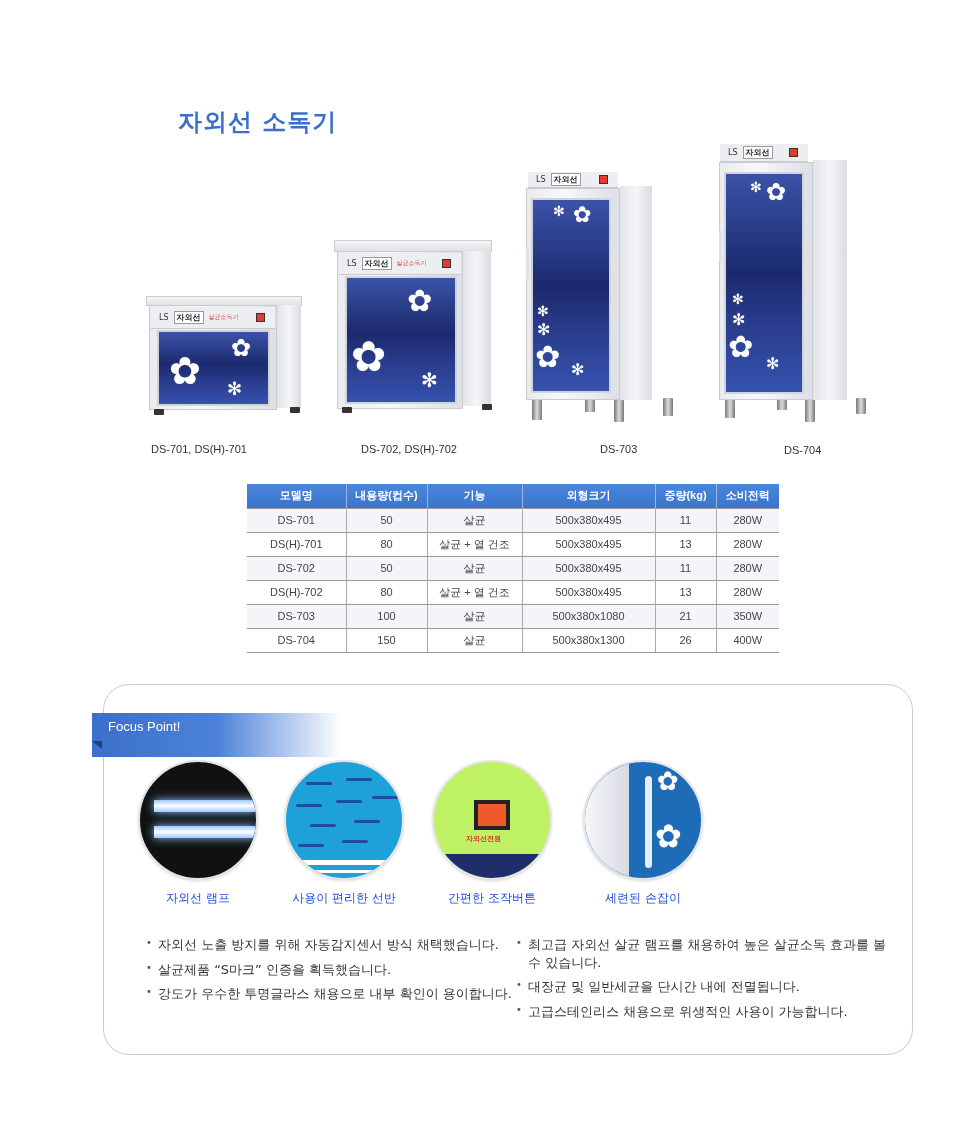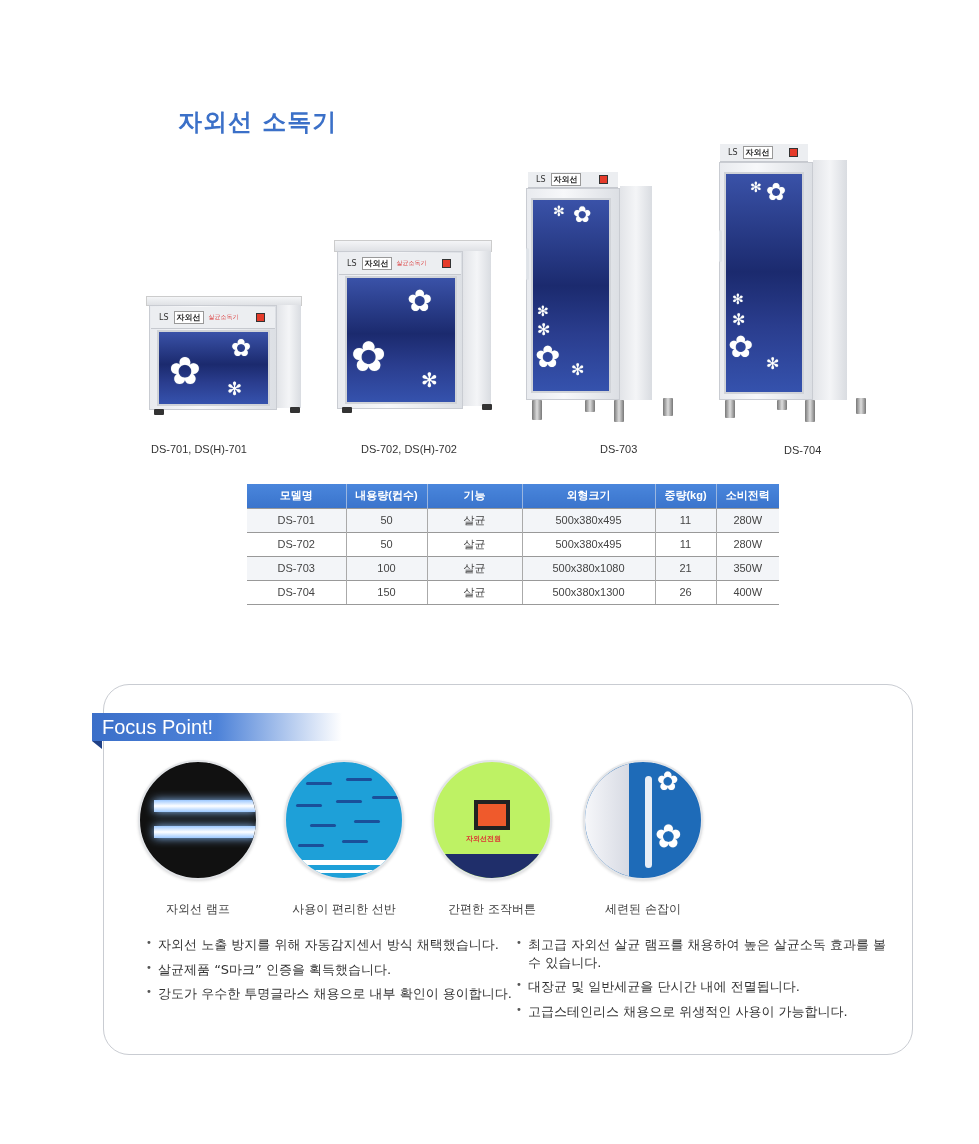--- a/index.html
+++ b/index.html
@@ -26,26 +26,26 @@
   .spec-table { position: absolute; left: 247px; top: 484px; width: 532px; border-collapse: collapse; font-size: 11px; font-family: "Liberation Sans", sans-serif; }
   .spec-table th { background: linear-gradient(180deg, #4a86dc, #3a74cc); color: #fff; font-weight: bold; height: 24px; font-size: 11px; border-left: 1px solid #9bb6e0; }
   .spec-table th:first-child { border-left: none; }
   .spec-table td { height: 24px; text-align: center; color: #444; border-top: 1px solid #999; border-left: 1px solid #aaa; }
   .spec-table td:first-child { border-left: none; }
   .spec-table tr:last-child td { border-bottom: 1px solid #999; }
   .spec-table tbody tr:nth-child(odd) td { background: #f3f5f8; }
 
   
   .focus-box { position: absolute; left: 103px; top: 684px; width: 810px; height: 371px; border: 1px solid #c9ccd2; border-radius: 26px; background: #fff; }
-  .focus-ribbon { position: absolute; left: 92px; top: 713px; width: 250px; height: 28px; background: linear-gradient(90deg, #3b6fc9 0%, #4d82d8 50%, rgba(120,160,230,0) 100%); color: #fff; font-size: 20px; padding-left: 10px; line-height: 28px; font-family: "Liberation Sans", sans-serif; }
+  .focus-ribbon { position: absolute; left: 92px; top: 713px; width: 250px; height: 44px; background: linear-gradient(90deg, #3b6fc9 0%, #4d82d8 50%, rgba(120,160,230,0) 100%); color: #fff; font-size: 13px; padding-left: 16px; line-height: 28px; font-family: "Liberation Sans", sans-serif; }
   .focus-ribbon-fold { position: absolute; left: 92px; top: 741px; width: 0; height: 0; border-top: 8px solid #1e3f85; border-left: 10px solid transparent; }
 
   .feature { position: absolute; width: 120px; text-align: center; }
   .feature-circle { width: 120px; height: 120px; border-radius: 50%; overflow: hidden; position: relative; border: 2px solid #e3e5e8; box-shadow: 0 1px 3px rgba(0,0,0,0.15); }
-  .feature-label { margin-top: 21px; font-size: 12px; color: #404040; }
+  .feature-label { margin-top: 10px; font-size: 12px; color: #1d4ed8; }
 
   .c-lamp { background: #111; }
   .c-lamp .tube { position: absolute; left: 14px; right: 0; height: 12px; background: linear-gradient(180deg, #9cc8ff, #ffffff 50%, #9cc8ff); box-shadow: 0 0 10px #8ec2ff; }
   .c-shelf { background: #1ea0d8; }
   .c-shelf .dash { position: absolute; height: 3px; width: 26px; background: #1a4f9a; border-radius: 2px; }
   .c-shelf .bar { position: absolute; left: 0; right: 0; height: 5px; background: #fff; }
   .c-button { background: #bef264; }
   .c-button .btn { position: absolute; left: 40px; top: 38px; width: 36px; height: 30px; background: #ef5a2c; border: 4px solid #222; }
   .c-button .lbl { position: absolute; left: 32px; top: 72px; font-size: 7px; color: #d33; font-weight: bold; }
   .c-button .strip { position: absolute; left: 0; right: 0; bottom: 0; height: 24px; background: #1f2e6a; }
@@ -172,25 +172,41 @@
   <tbody>
     <tr>
       <td>DS-701</td>
       <td>50</td>
       <td>살균</td>
       <td>500x380x495</td>
       <td>11</td>
       <td>280W</td>
     </tr>
     <tr>
+      <td>DS(H)-701</td>
+      <td>80</td>
+      <td>살균 + 열 건조</td>
+      <td>500x380x495</td>
+      <td>13</td>
+      <td>280W</td>
+    </tr>
+    <tr>
       <td>DS-702</td>
       <td>50</td>
       <td>살균</td>
       <td>500x380x495</td>
       <td>11</td>
+      <td>280W</td>
+    </tr>
+    <tr>
+      <td>DS(H)-702</td>
+      <td>80</td>
+      <td>살균 + 열 건조</td>
+      <td>500x380x495</td>
+      <td>13</td>
       <td>280W</td>
     </tr>
     <tr>
       <td>DS-703</td>
       <td>100</td>
       <td>살균</td>
       <td>500x380x1080</td>
       <td>21</td>
       <td>350W</td>
     </tr>

